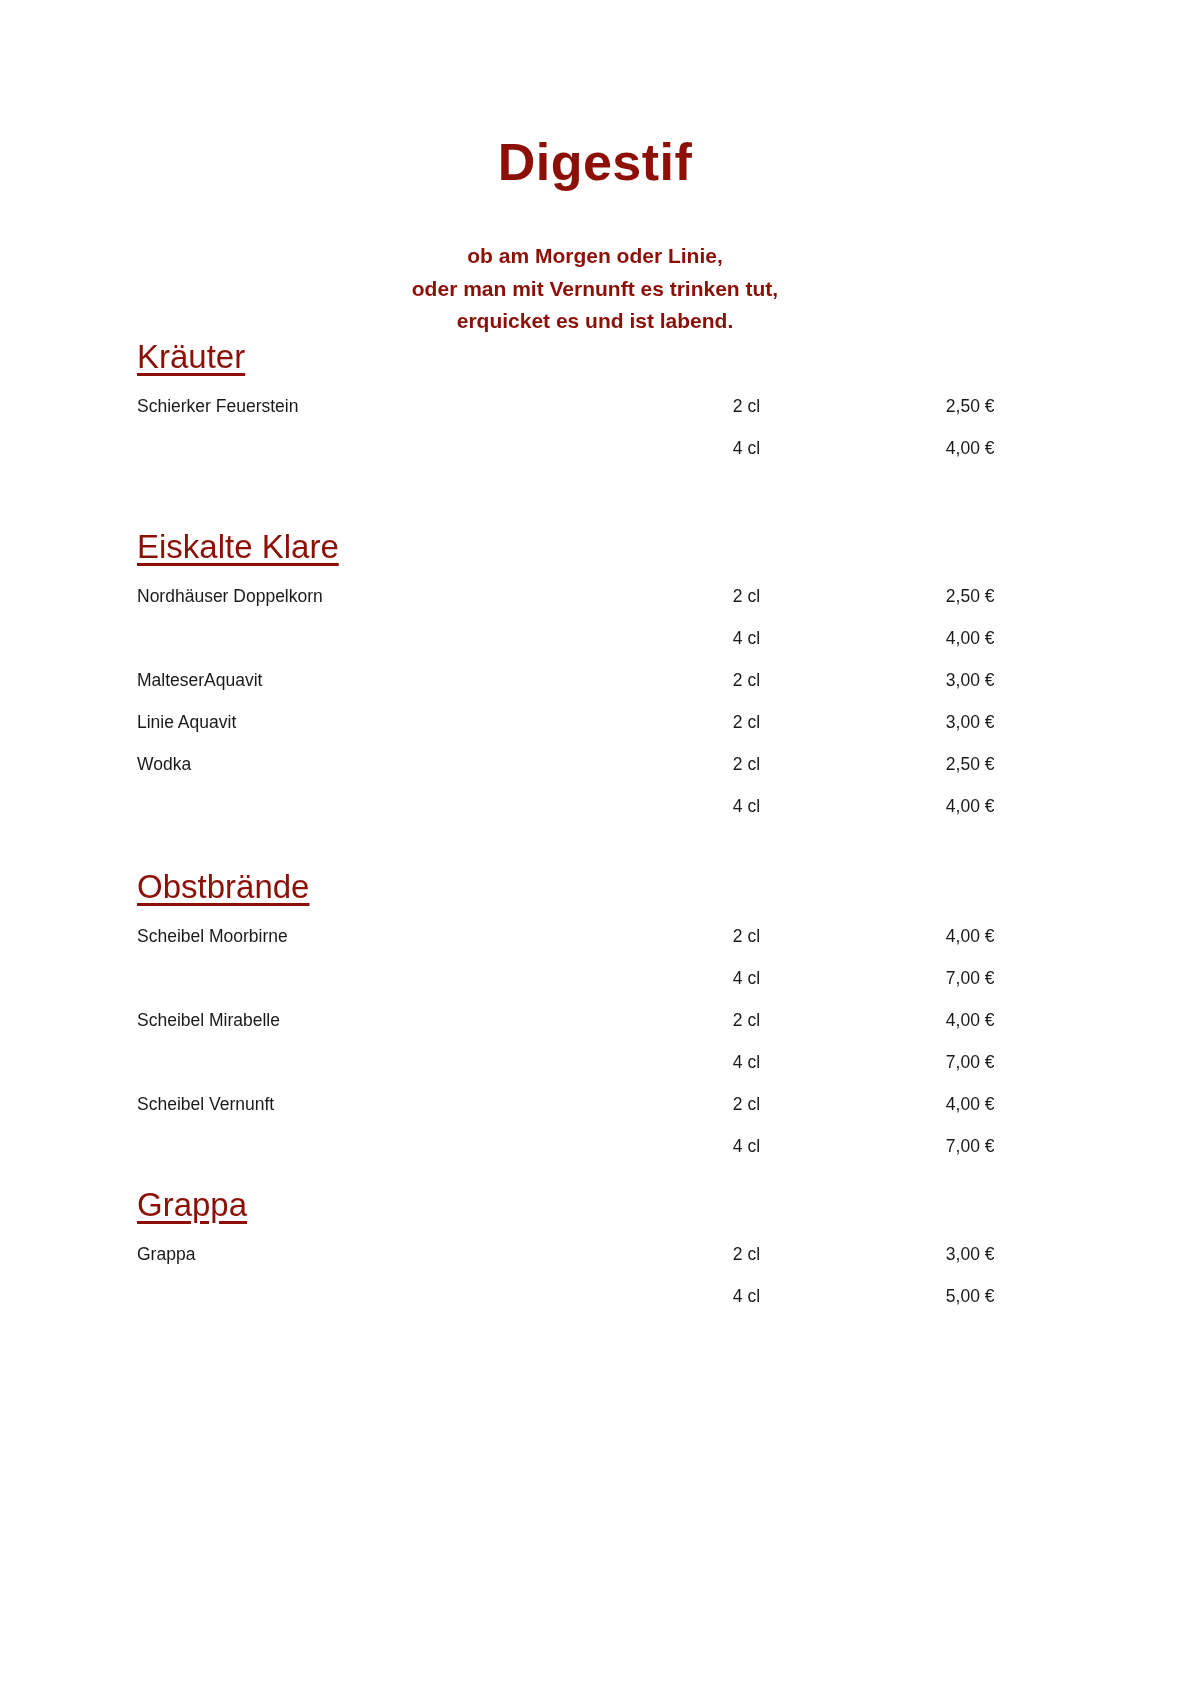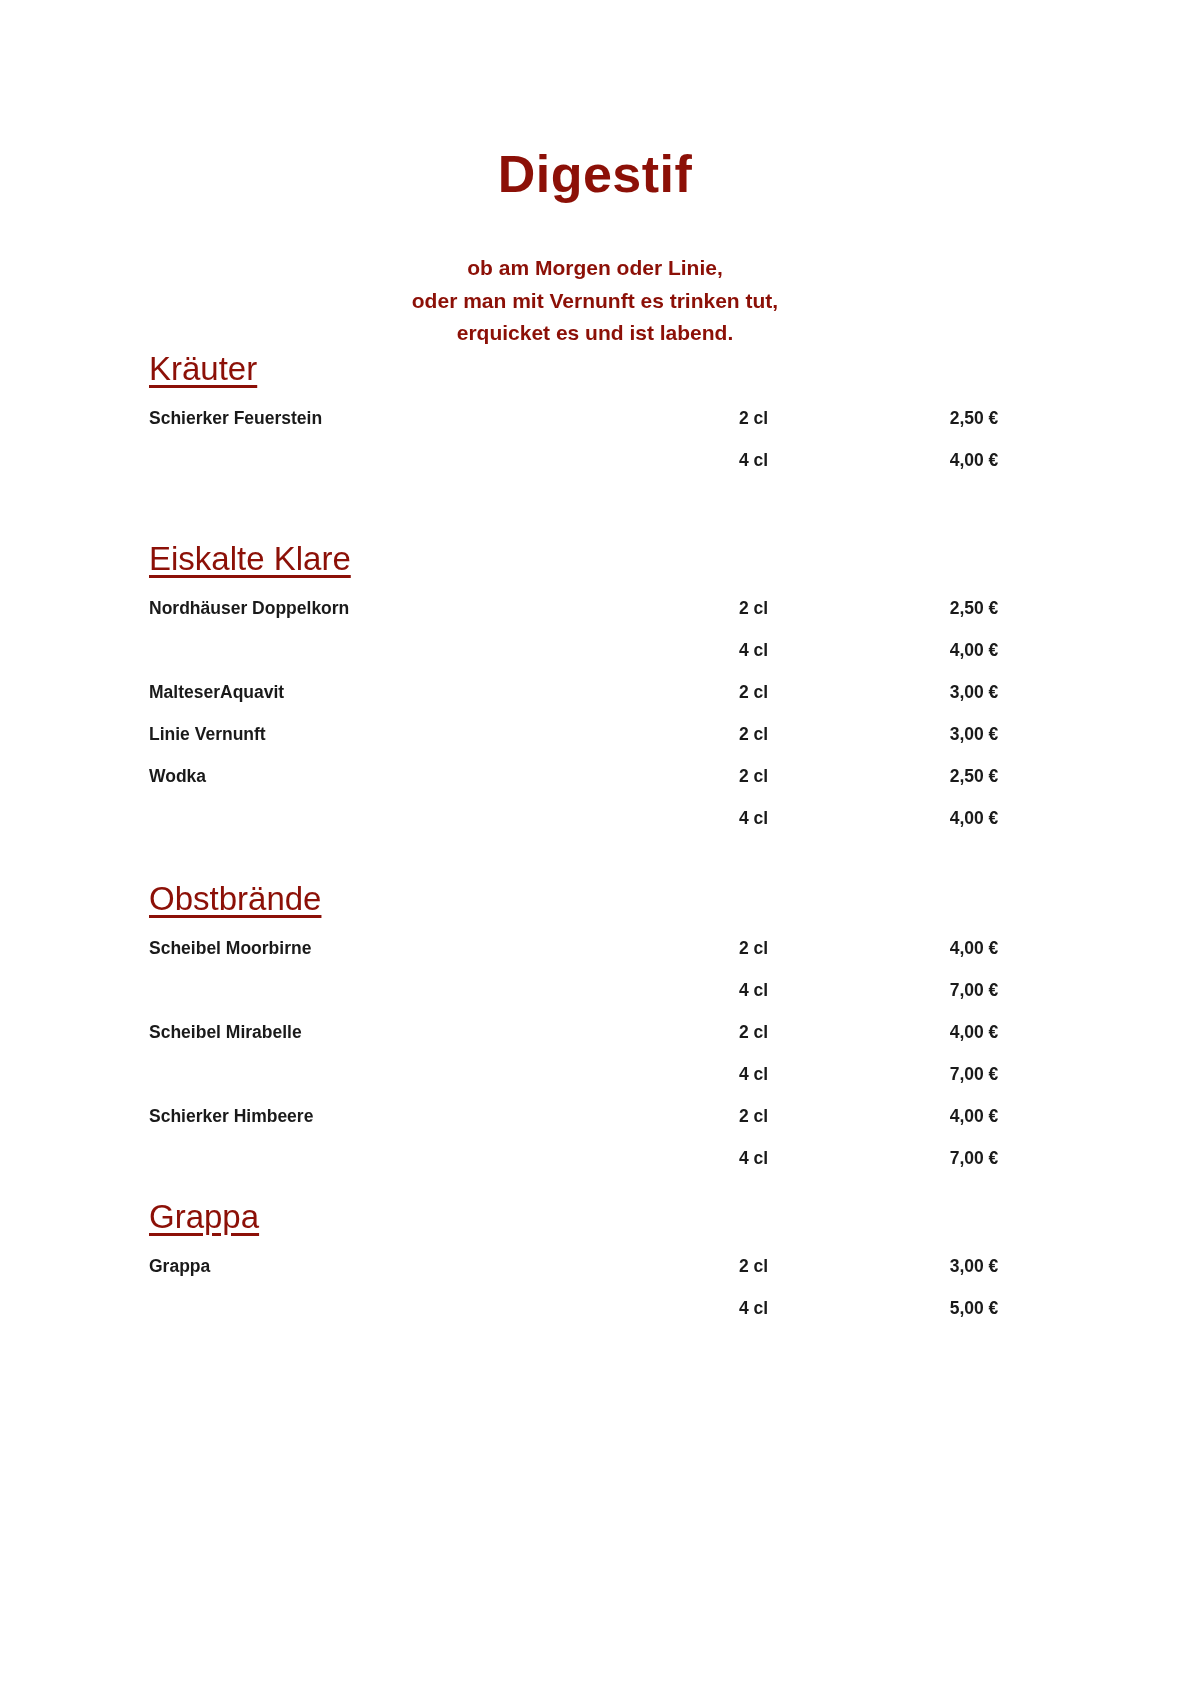--- a/index.html
+++ b/index.html
@@ -12,21 +12,21 @@
     height: 1683px;
     font-family: "Liberation Sans", sans-serif;
     color: #1a1a1a;
     position: relative;
     overflow: hidden;
   }
   .page {
     width: 1190px;
     height: 1182px;
     box-sizing: border-box;
-    padding: 16px;
+    padding: 4px;
     position: relative;
   }
   .title {
     text-align: center;
     font-size: 52px;
     font-weight: bold;
     color: #8c1007;
     margin: 0;
     padding-top: 128px;
     letter-spacing: 0.5px;
@@ -66,21 +66,21 @@
     width: 100%;
     border-collapse: collapse;
     table-layout: fixed;
   }
   table.items td {
     font-size: 17.5px;
     color: #1a1a1a;
     padding: 0;
     height: 42px;
     vertical-align: middle;
-    font-weight: bold;
+    font-weight: normal;
   }
   td.name { width: 590px; padding-left: 2px; }
   td.size { width: 150px; text-align: left; }
   td.price { width: 170px; text-align: center; padding-right: 4px; }
 </style>
 </head>
 <body>
 
 <div class="page">
 
@@ -125,21 +125,21 @@
           <td class="name"></td>
           <td class="size">4 cl</td>
           <td class="price">4,00 €</td>
         </tr>
         <tr>
           <td class="name">MalteserAquavit</td>
           <td class="size">2 cl</td>
           <td class="price">3,00 €</td>
         </tr>
         <tr>
-          <td class="name">Linie Vernunft</td>
+          <td class="name">Linie Aquavit</td>
           <td class="size">2 cl</td>
           <td class="price">3,00 €</td>
         </tr>
         <tr>
           <td class="name">Wodka</td>
           <td class="size">2 cl</td>
           <td class="price">2,50 €</td>
         </tr>
         <tr>
           <td class="name"></td>
@@ -168,21 +168,21 @@
           <td class="name">Scheibel Mirabelle</td>
           <td class="size">2 cl</td>
           <td class="price">4,00 €</td>
         </tr>
         <tr>
           <td class="name"></td>
           <td class="size">4 cl</td>
           <td class="price">7,00 €</td>
         </tr>
         <tr>
-          <td class="name">Schierker Himbeere</td>
+          <td class="name">Scheibel Vernunft</td>
           <td class="size">2 cl</td>
           <td class="price">4,00 €</td>
         </tr>
         <tr>
           <td class="name"></td>
           <td class="size">4 cl</td>
           <td class="price">7,00 €</td>
         </tr>
       </tbody>
         </table>

